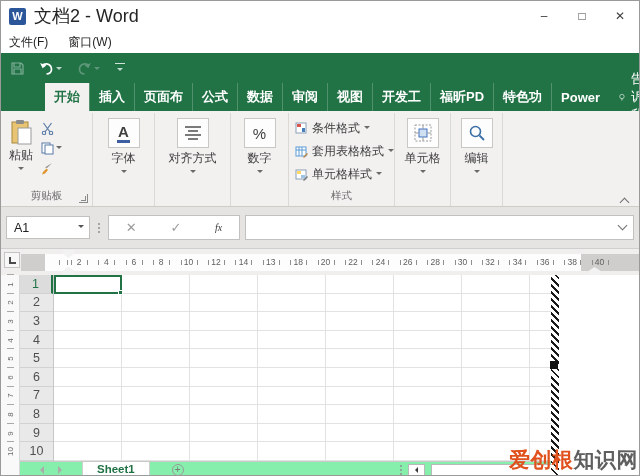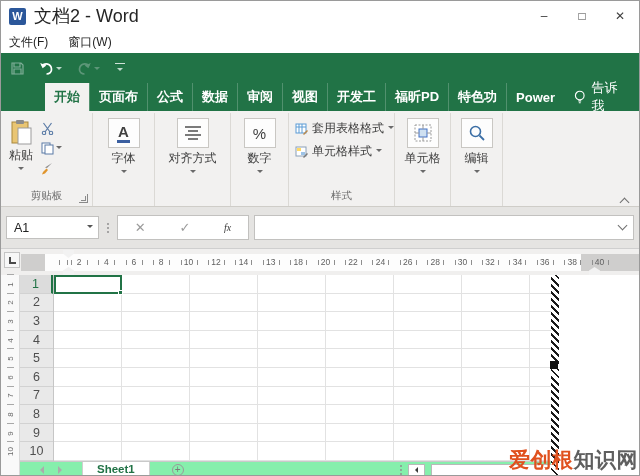--- a/index.html
+++ b/index.html
@@ -53,21 +53,21 @@
   .align-ic { display:flex; flex-direction:column; gap:2px; }
   .align-ic i { display:block; height:2px; background:#7a7a7a; }
   .pct-ic { font-size:15px; color:#404040; }
   .collapse-chev { position:absolute; right:10px; bottom:6px; width:8px; height:8px; }
   .chev { display:inline-block; width:7px; height:7px; border-right:1.6px solid #6f6f6f; border-bottom:1.6px solid #6f6f6f; }
   .chev.up { transform:rotate(-135deg); margin-top:4px; }
   .chev.down { transform:rotate(45deg); margin-top:-2px; }
 
   
   .fbar { height:42px; background:#e5e4e2; border-bottom:1px solid #cfcfcf; display:flex; align-items:center; padding:0 5px; }
-  .namebox { width:93px; height:23px; background:#fff; border:1px solid #c2c1bf; display:flex; align-items:center; padding-left:7px; font-size:12.5px; color:#222; }
+  .namebox { width:84px; height:23px; background:#fff; border:1px solid #c2c1bf; display:flex; align-items:center; padding-left:7px; font-size:12.5px; color:#222; }
   .namebox .caret-d { margin-left:auto; margin-right:5px; border-top-color:#555; }
   .vdots { display:flex; flex-direction:column; gap:2px; margin:0 8px; }
   .vdots i { width:2px; height:2px; border-radius:50%; background:#8f8f8f; }
   .fxgroup { width:132px; height:25px; background:#fff; border:1px solid #c2c1bf; display:flex; align-items:center; justify-content:space-around; }
   .fx-x { color:#9b9b9b; font-size:13px; } .fx-ck { color:#9b9b9b; font-size:13px; }
   .fx-fx { font-family:"Liberation Serif","DejaVu Serif",serif; font-style:italic; font-size:10px; color:#3a3a3a; }
   .finput { flex:1; height:25px; background:#fff; border:1px solid #c2c1bf; margin-left:5px; position:relative; }
   .finput .chev.down { position:absolute; right:7px; top:8px; }
 
   
@@ -163,20 +163,21 @@
       <span class="caret-w" style="border-top-color:#5d9678"></span>
     </span>
     <span class="qat-custom">
         <span class="caret-w"></span>
       </span>
   </div>
 
   <div class="tabs-row">
     <div style="display:flex">
         <div class="rtab sel">开始</div>
+        <div class="rtab">插入</div>
         <div class="rtab">页面布</div>
         <div class="rtab">公式</div>
         <div class="rtab">数据</div>
         <div class="rtab">审阅</div>
         <div class="rtab">视图</div>
         <div class="rtab">开发工</div>
         <div class="rtab">福昕PD</div>
         <div class="rtab">特色功</div>
         <div class="rtab">Power</div>
       </div>
@@ -258,20 +259,29 @@
       <div class="bigbtn">
         <span class="iconbox">
             <span class="pct-ic">%</span>
           </span>
         <span class="btxt">数字</span>
         <span class="caret-d"></span>
       </div>
     </div>
 
     <div class="rgroup g-styles">
+      <div class="stylerow">
+        <svg width="13" height="13" viewBox="0 0 13 13">
+            <rect x="1" y="1" width="10" height="10" fill="#fff" stroke="#8aa0b8"></rect>
+            <rect x="2" y="2" width="4" height="3" fill="#d9534f"></rect>
+            <rect x="7" y="6" width="3" height="4" fill="#4a7ebb"></rect>
+          </svg>
+        <span>条件格式</span>
+          <span class="caret-d"></span>
+      </div>
       <div class="stylerow">
         <svg width="13" height="13" viewBox="0 0 13 13">
             <rect x="1" y="2" width="10" height="9" fill="#fff" stroke="#5b9bd5"></rect>
             <path d="M1 5 h10 M4 2 v9 M7 2 v9" stroke="#5b9bd5" stroke-width="1"></path>
             <path d="M8 12 L12 8 L13 9 L9 13 Z" fill="#b9884a"></path>
           </svg>
         <span>套用表格格式</span>
           <span class="caret-d"></span>
       </div>
       <div class="stylerow">

